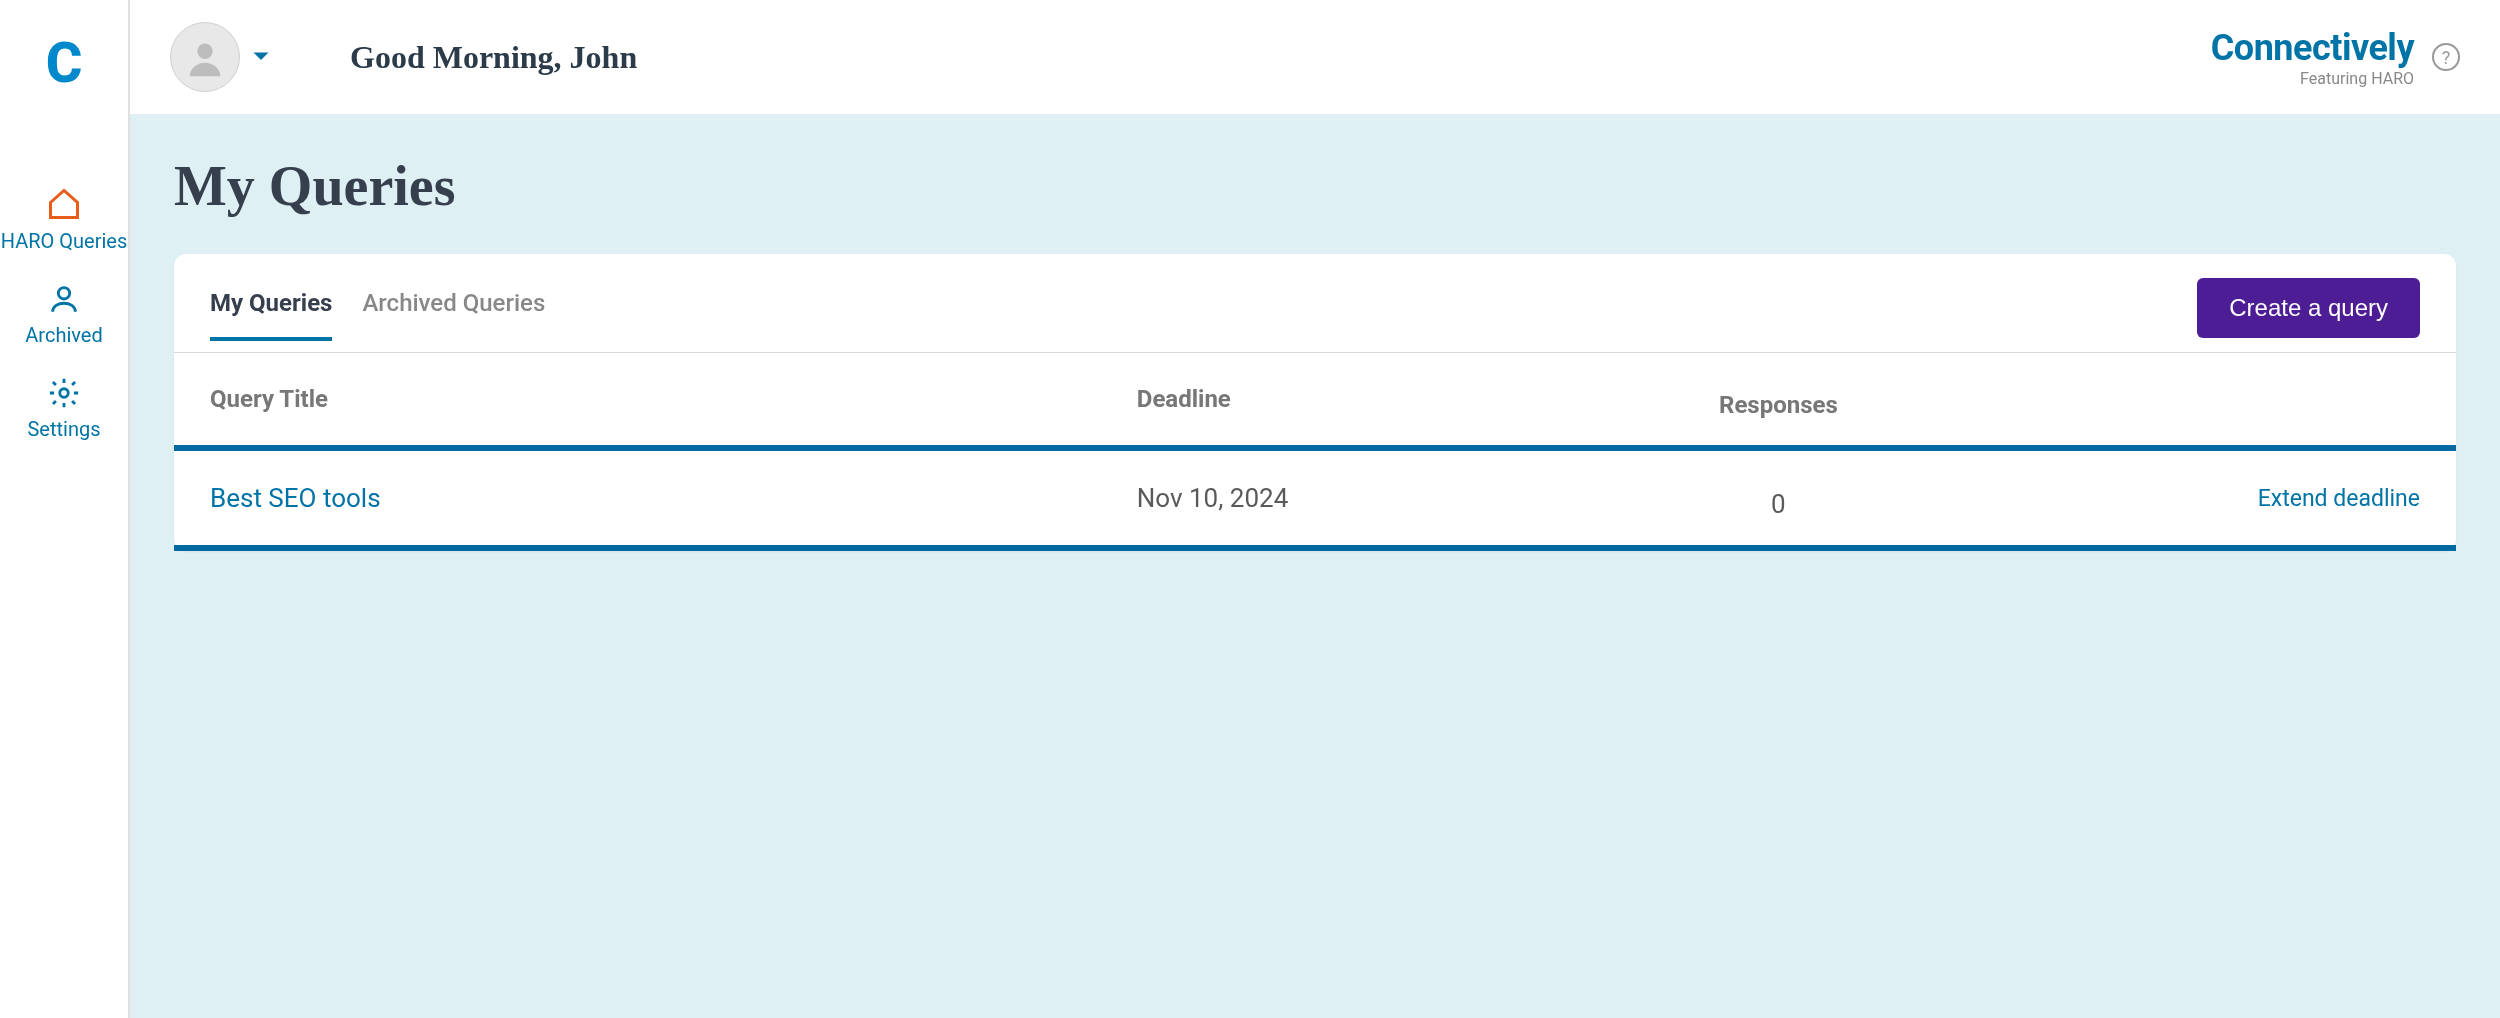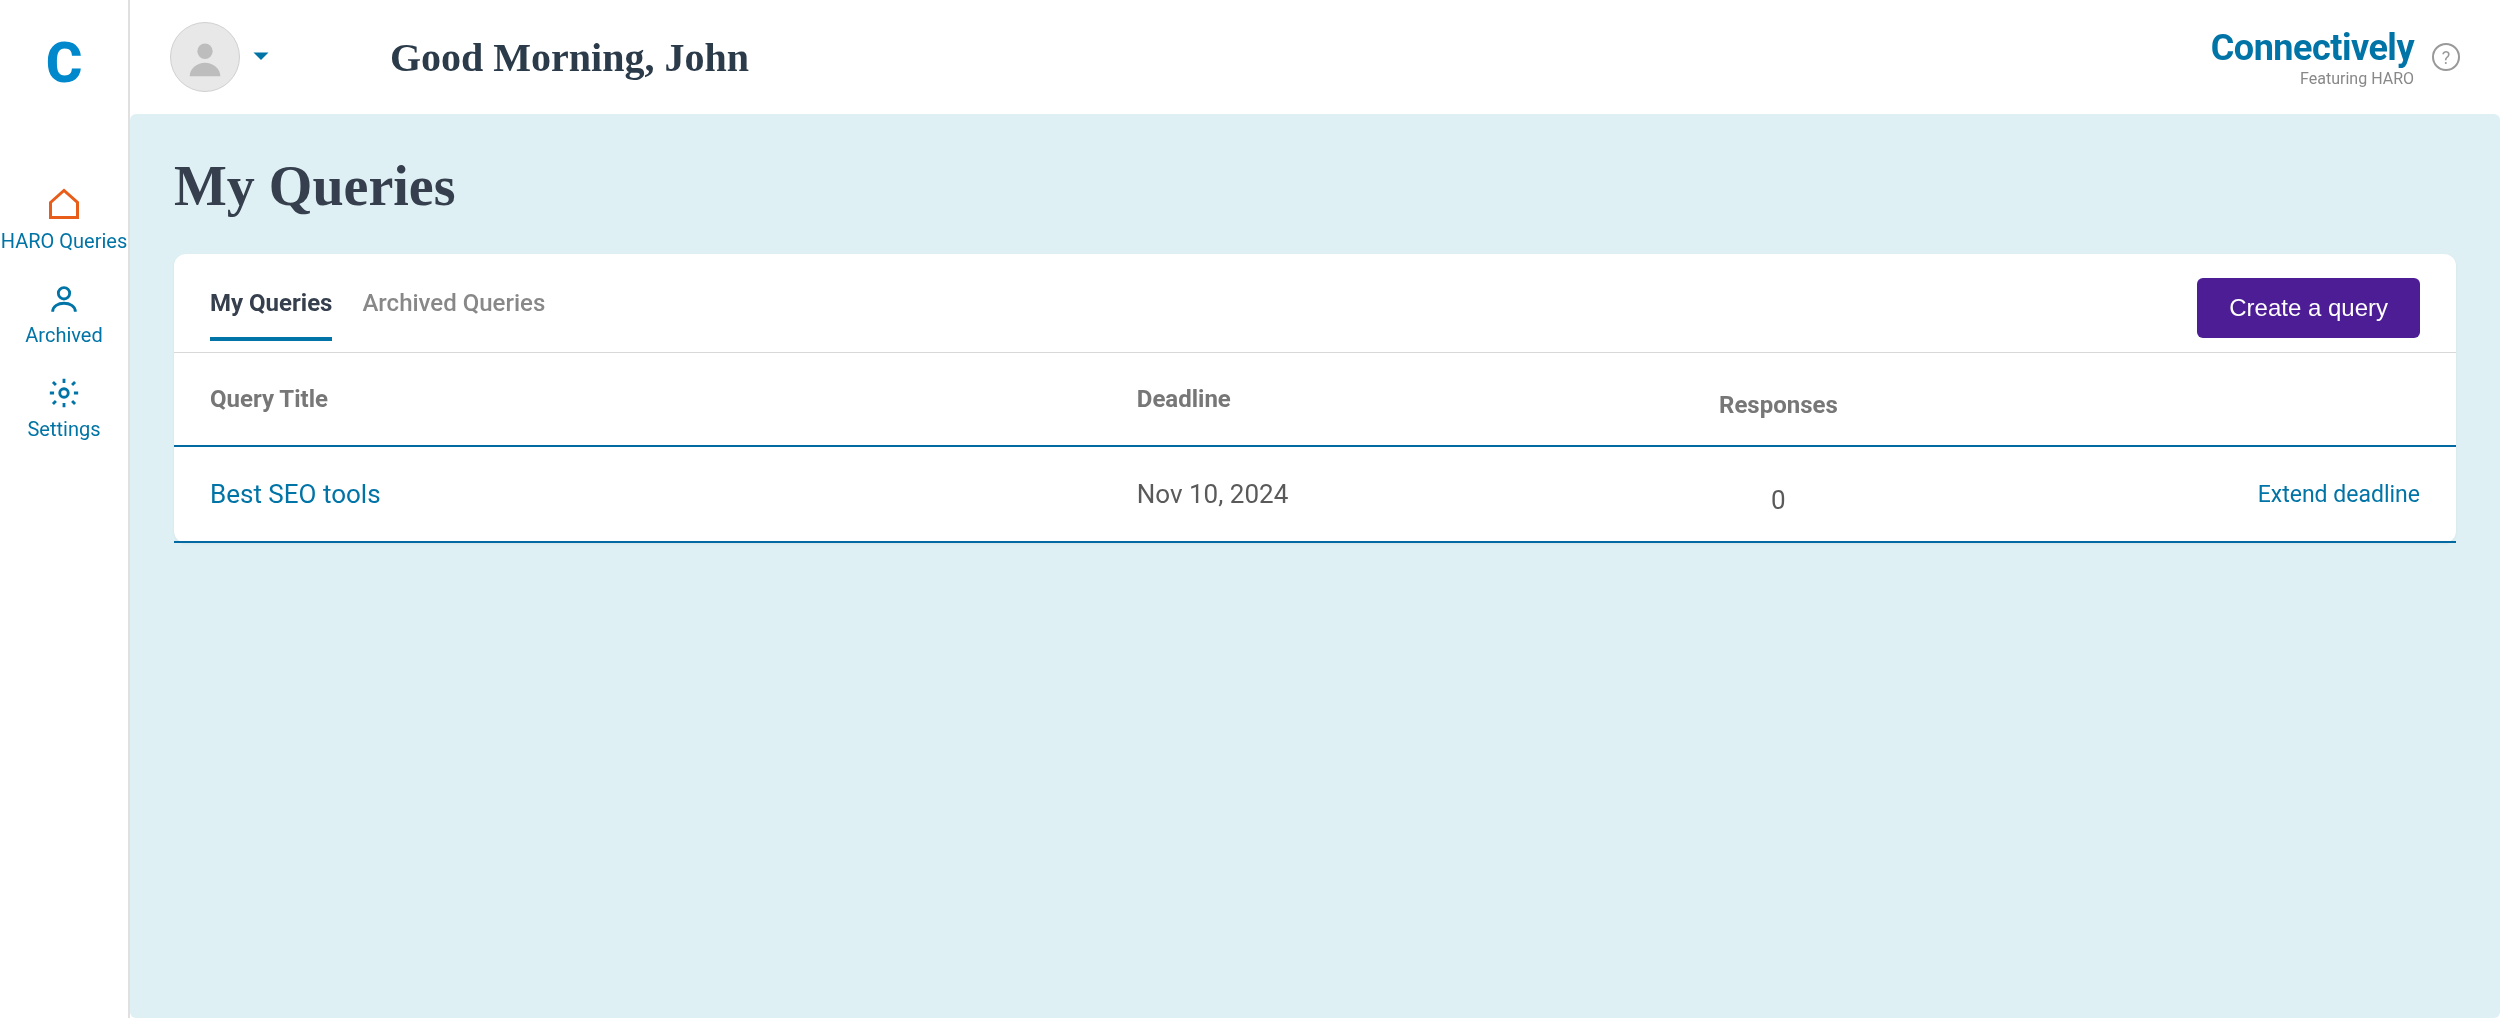--- a/index.html
+++ b/index.html
@@ -83,24 +83,24 @@
   border-radius: 50%;
   background: #e8e8e8;
   border: 1px solid #d0d0d0;
   display: flex;
   align-items: center;
   justify-content: center;
 }
 
 .greeting {
   font-family: Georgia, 'Times New Roman', serif;
-  font-size: 40px;
+  font-size: 32px;
   font-weight: 700;
   color: #2b3b4a;
-  margin-left: 120px;
+  margin-left: 80px;
 }
 
 .brand-wrap {
   margin-left: auto;
   display: flex;
   align-items: center;
   gap: 18px;
 }
 
 .brand-text {
@@ -130,21 +130,20 @@
   justify-content: center;
   color: #999;
   font-size: 18px;
   cursor: pointer;
 }
 
 .content-area {
   flex: 1;
   background: #dff0f4;
   padding: 40px 44px;
-  border-radius: 6px;
 }
 
 .page-title {
   font-family: Georgia, 'Times New Roman', serif;
   font-size: 56px;
   font-weight: 700;
   color: #363f4d;
   margin-bottom: 36px;
 }
 
@@ -195,21 +194,21 @@
 
 .table {
   width: 100%;
 }
 
 .table-head-row,
 .table-row {
   display: flex;
   align-items: center;
   padding: 26px 36px;
-  border-bottom: 2px solid #0369a1;
+  border-bottom: 6px solid #0369a1;
 }
 
 .col-title { flex: 2.6; }
 .col-deadline { flex: 1.3; }
 .col-responses { flex: 1; text-align: center; margin-top: 12px; }
 .col-action { flex: 1.3; text-align: right; }
 
 .table-head-row .th {
   font-size: 24px;
   font-weight: 700;

